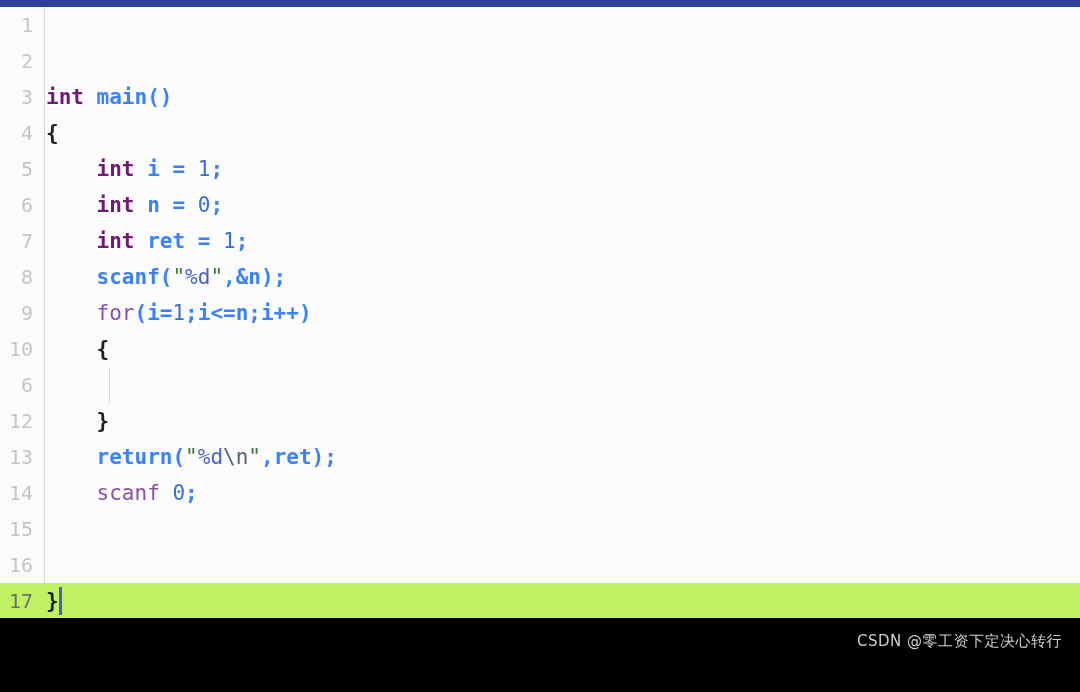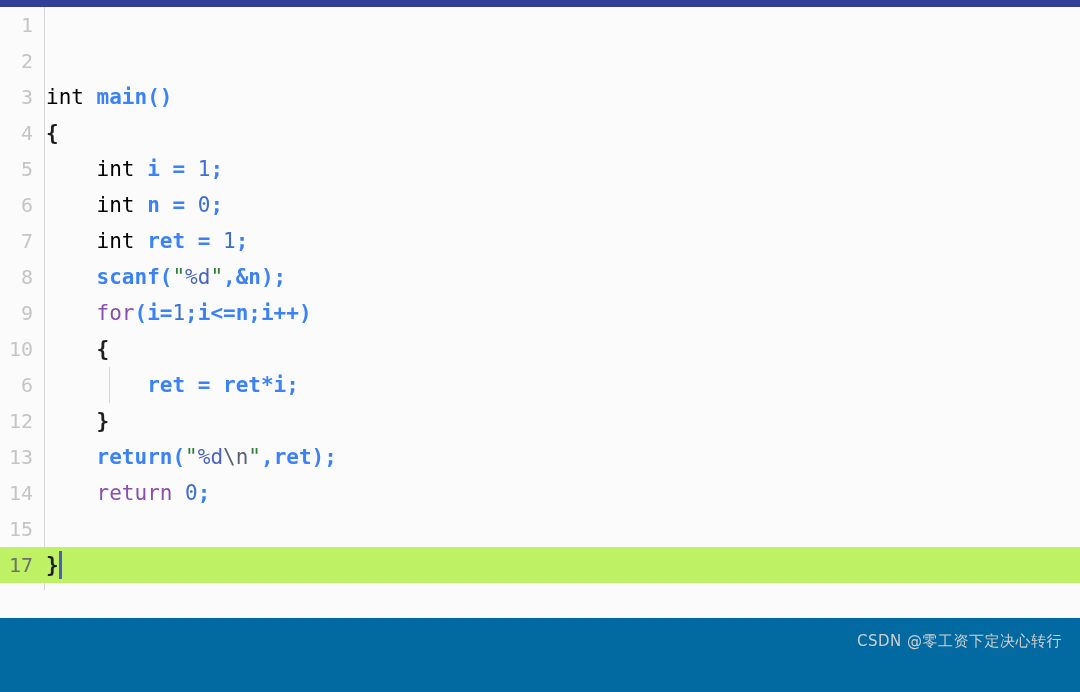--- a/index.html
+++ b/index.html
@@ -102,37 +102,37 @@
     position: absolute;
     width: 3px;
     height: 28px;
     top: 4px;
     background: #4a5ec4;
   }
 
   
   .t-pre      { color: #7b3fa0; }   
   .t-header   { color: #2f7d32; }   
-  .t-kw-type  { color: #000000; }   
+  .t-kw-type  { color: #701a75; font-weight: bold; }   
   .t-kw-ctrl  { color: #8a4fae; }   
   .t-num      { color: #3a6ed0; }   
   .t-str      { color: #2f7d32; }   
   .t-fmt      { color: #4763c4; }   
   .t-esc      { color: #5a6472; }   
   .t-plain    { color: #3b82f6; font-weight: bold; }
   .t-brace    { color: #1f1f1f; font-weight: bold; }
 
   
   .watermark-area {
     position: absolute;
     left: 0;
     top: 618px;
     width: 1080px;
     height: 74px;
-    background: #0369a1;
+    background: #000000;
   }
   .watermark {
     position: absolute;
     right: 18px;
     top: 14px;
     font-family: "DejaVu Sans", "Liberation Sans", sans-serif;
     font-size: 15px;
     color: #cfcfcf;
     letter-spacing: 0.5px;
     white-space: nowrap;
@@ -151,25 +151,26 @@
         <div class="line"><span class="gutter">1</span></div>
         <div class="line"><span class="gutter">2</span><span class="content"></span></div>
         <div class="line"><span class="gutter">3</span><span class="content"><span class="t-kw-type">int</span><span class="t-plain"> main()</span></span></div>
         <div class="line"><span class="gutter">4</span><span class="content"><span class="t-brace">{</span></span></div>
         <div class="line"><span class="gutter">5</span><span class="content"><span class="t-plain">    </span><span class="t-kw-type">int</span><span class="t-plain"> i = </span><span class="t-num">1</span><span class="t-plain">;</span></span></div>
         <div class="line"><span class="gutter">6</span><span class="content"><span class="t-plain">    </span><span class="t-kw-type">int</span><span class="t-plain"> n = </span><span class="t-num">0</span><span class="t-plain">;</span></span></div>
         <div class="line"><span class="gutter">7</span><span class="content"><span class="t-plain">    </span><span class="t-kw-type">int</span><span class="t-plain"> ret = </span><span class="t-num">1</span><span class="t-plain">;</span></span></div>
         <div class="line"><span class="gutter">8</span><span class="content"><span class="t-plain">    scanf(</span><span class="t-str">"</span><span class="t-fmt">%d</span><span class="t-str">"</span><span class="t-plain">,&amp;n);</span></span></div>
         <div class="line"><span class="gutter">9</span><span class="content"><span class="t-plain">    </span><span class="t-kw-ctrl">for</span><span class="t-plain">(i=</span><span class="t-num">1</span><span class="t-plain">;i&lt;=n;i++)</span></span></div>
         <div class="line"><span class="gutter">10</span><span class="content"><span class="t-plain">    </span><span class="t-brace">{</span></span></div>
-        <div class="line"><span class="gutter">6</span><div class="guide guide-inner"></div><span class="content"><span class="t-plain">        ret = ret*i;</span></span></div>
+        <div class="line"><span class="gutter">6</span><div class="guide guide-inner"></div></div>
         <div class="line"><span class="gutter">12</span><span class="content"><span class="t-plain">    </span><span class="t-brace">}</span></span></div>
         <div class="line"><span class="gutter">13</span><span class="content"><span class="t-plain">    return(</span><span class="t-str">"</span><span class="t-fmt">%d</span><span class="t-esc">\n</span><span class="t-str">"</span><span class="t-plain">,ret);</span></span></div>
-        <div class="line"><span class="gutter">14</span><span class="content"><span class="t-plain">    </span><span class="t-kw-ctrl">return</span><span class="t-plain"> </span><span class="t-num">0</span><span class="t-plain">;</span></span></div>
+        <div class="line"><span class="gutter">14</span><span class="content"><span class="t-plain">    </span><span class="t-kw-ctrl">scanf</span><span class="t-plain"> </span><span class="t-num">0</span><span class="t-plain">;</span></span></div>
         <div class="line"><span class="gutter">15</span><span class="content"></span></div>
+        <div class="line"><span class="gutter">16</span><span class="content"></span></div>
         <div class="line active"><span class="gutter">17</span><span class="content"><span class="t-brace">}</span></span><div class="caret" style="left: 58.65px;"></div></div>
       </div>
   </div>
 
   <div class="watermark-area">
     <div class="watermark">CSDN @零工资下定决心转行</div>
   </div>
 
 </div>
 

